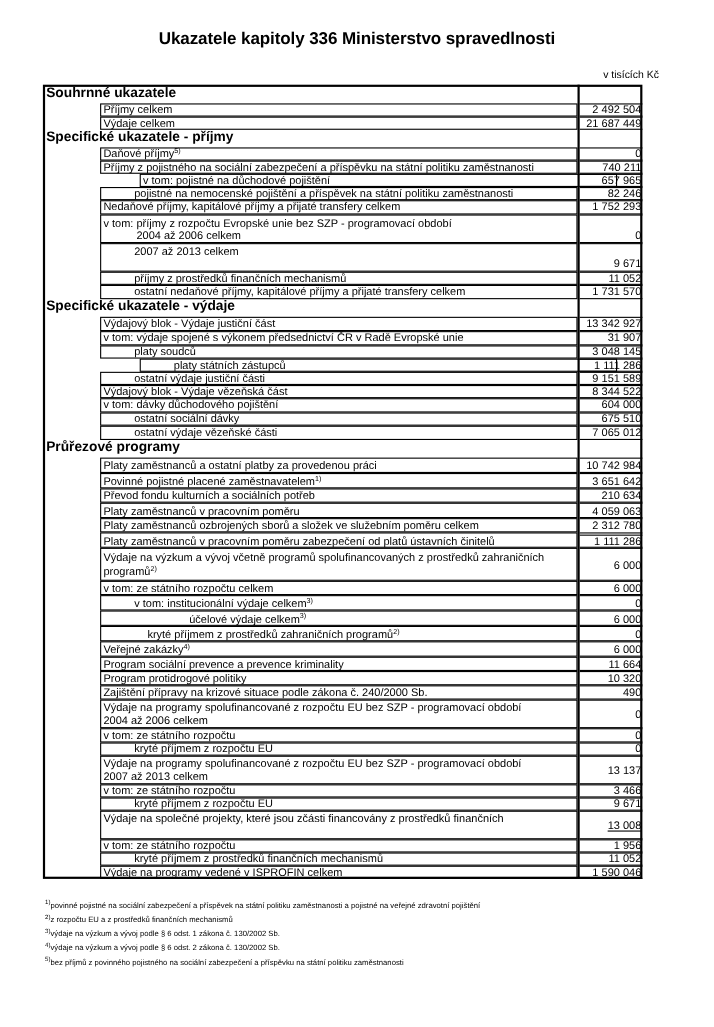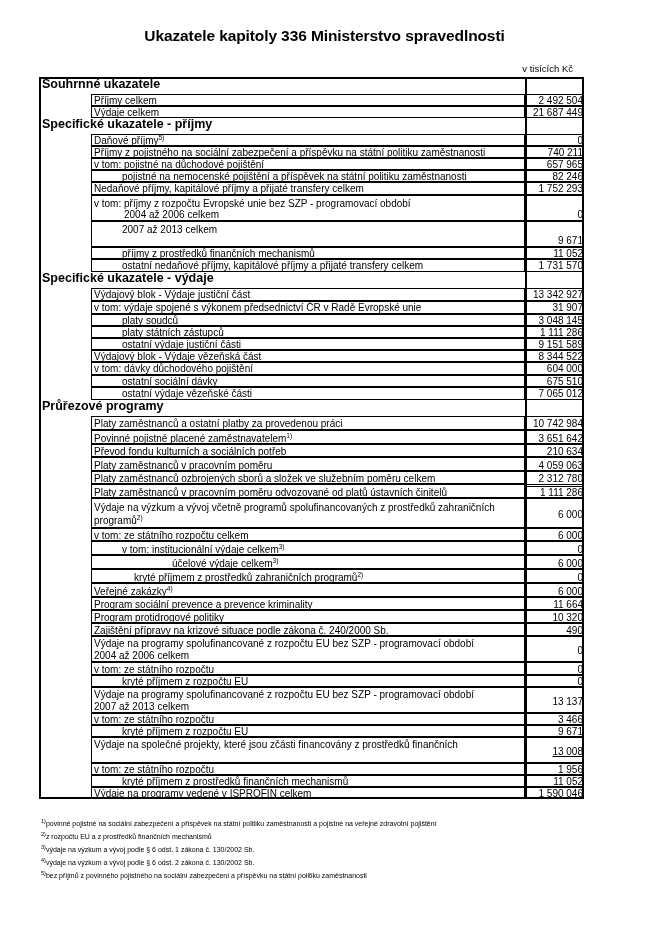--- a/index.html
+++ b/index.html
@@ -1,20 +1,20 @@
 <!DOCTYPE html>
 <html><head>
 <meta charset="utf-8">
 <style>
   html, body { margin:0; padding:0; background:#fff; }
   body { width:649px; height:934px; position:relative; overflow:hidden;
          font-family:"Liberation Sans", sans-serif; color:#000; }
   .title { position:absolute; left:0; width:649px; top:27px; text-align:center;
            font-weight:bold; font-size:15.5px; letter-spacing:-0.1px; }
-  .unit { position:absolute; right:76px; top:63px; font-size:9.5px;margin-left:48px; }
+  .unit { position:absolute; right:50px; top:63px; font-size:9.5px;margin-left:48px; }
   .table { position:absolute; left:39px; top:77px; width:545px; height:722px;
            border:2px solid #000; box-sizing:border-box; }
   .valcol { position:absolute; left:525px; top:77px; width:2px; height:722px; background:#000; }
   .row { position:absolute; box-sizing:border-box; font-size:10px; line-height:11px; }
   .sec { left:41px; width:484px; font-weight:bold; font-size:12.5px; padding-left:1px; }
   .sub { left:91px; width:434px; border:1px solid #000; padding-left:2px; }
   .sub.l1 { padding-left:30px; }
   .sub.l3 { padding-left:80px; }
   .sub.l15 { padding-left:42px; }
   .val { position:absolute; left:527px; width:57px; box-sizing:border-box;
@@ -45,21 +45,21 @@
 <div class="row sub" style="top:106px;height:12px;"><span>Výdaje celkem</span></div>
 <div class="val" style="top:106px;height:12px;">21 687 449</div>
 
 <div class="row sec" style="top:119px;height:15px;">Specifické ukazatele - příjmy</div>
 <div class="val empty" style="top:119px;height:15px;"></div>
 
 <div class="row sub" style="top:134px;height:12px;"><span>Daňové příjmy</span><sup>5)</sup></div>
 <div class="val" style="top:134px;height:12px;">0</div>
 <div class="row sub" style="top:146px;height:12px;"><span>Příjmy z pojistného na sociální zabezpečení a příspěvku na státní  politiku zaměstnanosti</span></div>
 <div class="val" style="top:146px;height:12px;">740 211</div>
-<div class="row sub" style="top:158px;height:12px;"><span>v tom: pojistné na důchodové pojištění</span></div>
+<div class="row sub" style="top:158px;height:12px;margin-left:36px;"><span>v tom: pojistné na důchodové pojištění</span></div>
 <div class="val" style="top:158px;height:12px;">657 965</div>
 <div class="row sub l1" style="top:170px;height:12px;"><span>pojistné na nemocenské pojištění a příspěvek na státní politiku zaměstnanosti</span></div>
 <div class="val" style="top:170px;height:12px;">82 246</div>
 <div class="row sub" style="top:182px;height:13px;"><span>Nedaňové příjmy, kapitálové příjmy a přijaté transfery celkem</span></div>
 <div class="val" style="top:182px;height:13px;">1 752 293</div>
 <div class="row sub" style="top:195px;height:26px;padding-top:2px;">
     <span class="txt">v tom: příjmy z rozpočtu Evropské unie bez SZP - programovací období</span>
     <span class="t2" style="padding-left:30px;">2004 až 2006 celkem</span>
   </div>
 <div class="val" style="top:195px;height:26px;padding-top:13px;">0</div>
@@ -74,21 +74,21 @@
 
 <div class="row sec" style="top:273px;height:15px;">Specifické ukazatele - výdaje</div>
 <div class="val empty" style="top:273px;height:15px;"></div>
 
 <div class="row sub" style="top:288px;height:13px;"><span>Výdajový blok - Výdaje justiční část</span></div>
 <div class="val" style="top:288px;height:13px;">13 342 927</div>
 <div class="row sub" style="top:301px;height:13px;"><span>v tom: výdaje spojené s výkonem předsednictví ČR v Radě Evropské unie</span></div>
 <div class="val" style="top:301px;height:13px;">31 907</div>
 <div class="row sub l1" style="top:314px;height:12px;"><span>platy soudců</span></div>
 <div class="val" style="top:314px;height:12px;">3 048 145</div>
-<div class="row sub l1" style="top:326px;height:12px;"><span>platy státních zástupců</span></div>
+<div class="row sub l1" style="top:326px;height:12px;margin-left:36px;"><span>platy státních zástupců</span></div>
 <div class="val" style="top:326px;height:12px;">1 111 286</div>
 <div class="row sub l1" style="top:338px;height:12px;"><span>ostatní výdaje justiční části</span></div>
 <div class="val" style="top:338px;height:12px;">9 151 589</div>
 <div class="row sub" style="top:350px;height:12px;"><span>Výdajový blok - Výdaje vězeňská část</span></div>
 <div class="val" style="top:350px;height:12px;">8 344 522</div>
 <div class="row sub" style="top:362px;height:13px;"><span>v tom: dávky důchodového pojištění</span></div>
 <div class="val" style="top:362px;height:13px;">604 000</div>
 <div class="row sub l1" style="top:375px;height:12px;"><span>ostatní sociální dávky</span></div>
 <div class="val" style="top:375px;height:12px;">675 510</div>
 <div class="row sub l1" style="top:387px;height:13px;"><span>ostatní výdaje vězeňské části</span></div>
@@ -100,21 +100,21 @@
 <div class="row sub" style="top:416px;height:14px;padding-top:1px;"><span>Platy zaměstnanců a ostatní platby za provedenou práci</span></div>
 <div class="val" style="top:416px;height:14px;padding-top:1px;">10 742 984</div>
 <div class="row sub" style="top:430px;height:14px;padding-top:2px;"><span>Povinné pojistné placené zaměstnavatelem</span><sup>1)</sup></div>
 <div class="val" style="top:430px;height:14px;padding-top:2px;">3 651 642</div>
 <div class="row sub" style="top:444px;height:13px;padding-top:1px;"><span>Převod fondu kulturních a sociálních potřeb</span></div>
 <div class="val" style="top:444px;height:13px;padding-top:1px;">210 634</div>
 <div class="row sub" style="top:457px;height:14px;padding-top:2px;"><span>Platy zaměstnanců v pracovním poměru</span></div>
 <div class="val" style="top:457px;height:14px;padding-top:2px;">4 059 063</div>
 <div class="row sub" style="top:471px;height:13px;padding-top:1px;"><span>Platy zaměstnanců ozbrojených sborů a složek ve služebním poměru celkem</span></div>
 <div class="val" style="top:471px;height:16px;padding-top:1px;">2 312 780</div>
-<div class="row sub" style="top:484px;height:14px;padding-top:2px;"><span>Platy zaměstnanců v pracovním poměru odvozované od platů ústavních činitelů</span></div>
+<div class="row sub" style="top:484px;height:14px;padding-top:2px;"><span>Platy zaměstnanců v pracovním poměru zabezpečení od platů ústavních činitelů</span></div>
 <div class="val" style="top:484px;height:14px;padding-top:2px;">1 111 286</div>
 <div class="row sub" style="top:498px;height:30px;padding-top:2px;line-height:13px;"><span class="txt">Výdaje na výzkum a vývoj včetně programů spolufinancovaných z prostředků zahraničních</span><span>programů</span><sup>2)</sup></div>
 <div class="val" style="top:498px;height:30px;padding-top:10px;">6 000</div>
 <div class="row sub" style="top:528px;height:13px;padding-top:1px;"><span>v tom: ze státního rozpočtu celkem</span></div>
 <div class="val" style="top:528px;height:13px;padding-top:1px;">6 000</div>
 <div class="row sub l1" style="top:541px;height:14px;padding-top:2px;"><span>v tom: institucionální výdaje celkem</span><sup>3)</sup></div>
 <div class="val" style="top:541px;height:14px;padding-top:2px;">0</div>
 <div class="row sub l3" style="top:555px;height:14px;padding-top:2px;"><span>účelové výdaje celkem</span><sup>3)</sup></div>
 <div class="val" style="top:555px;height:14px;padding-top:2px;">6 000</div>
 <div class="row sub l15" style="top:569px;height:14px;padding-top:2px;"><span>kryté příjmem z prostředků zahraničních programů</span><sup>2)</sup></div>

